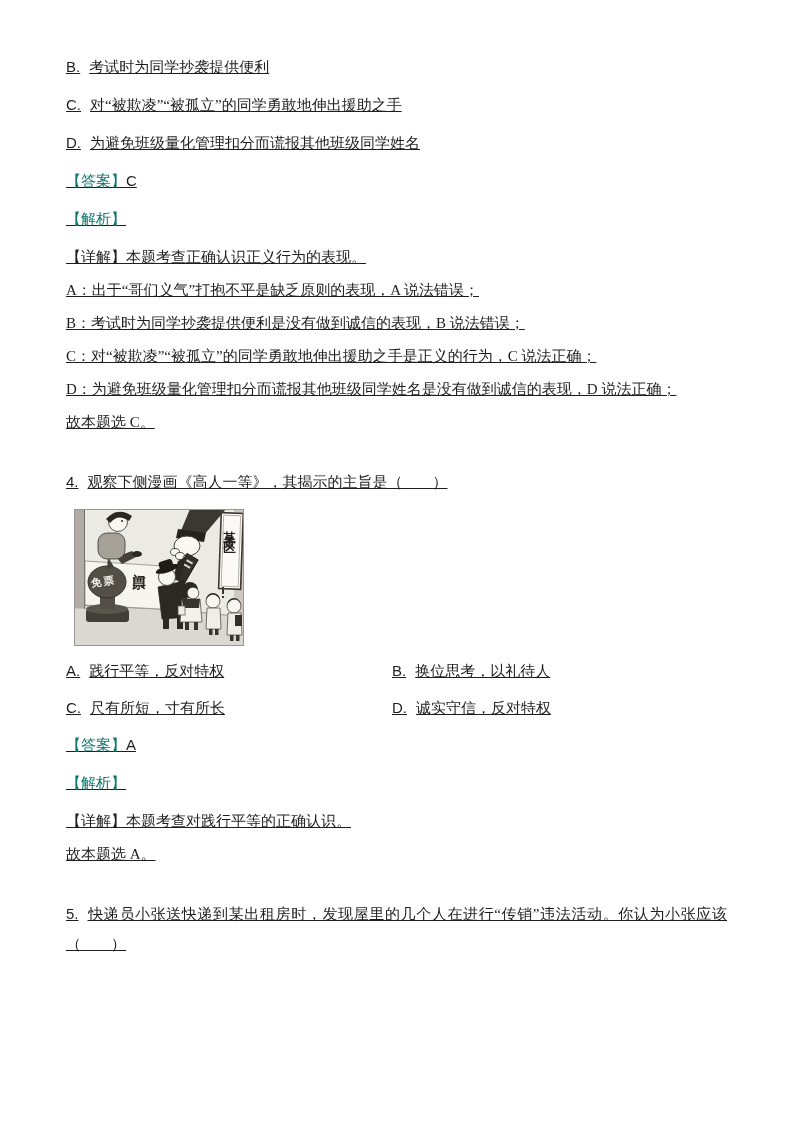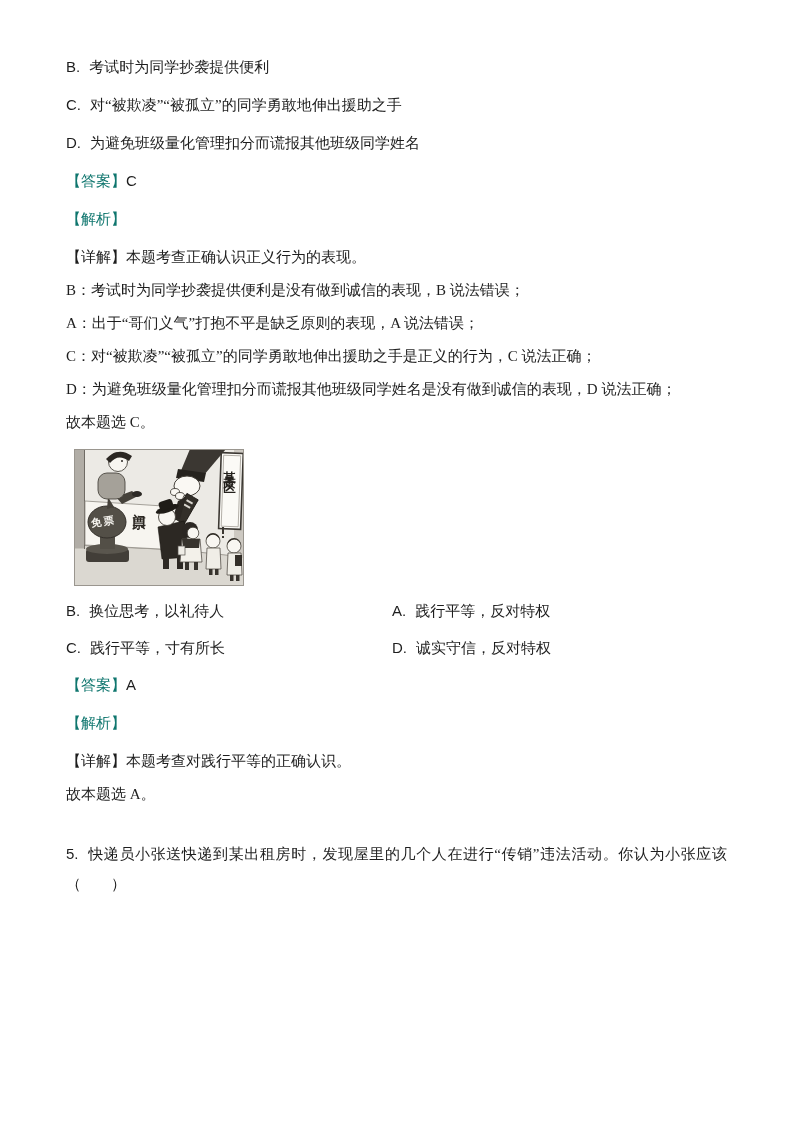--- a/index.html
+++ b/index.html
@@ -9,20 +9,21 @@
     font-family: "Liberation Serif", "DejaVu Serif", serif;
     color: #1e1e1e;
     overflow: hidden;
     position: relative;
   }
   .content {
     position: absolute;
     left: 66px; top: 52px;
     width: 661px;
     font-size: 15px;
+    text-decoration: underline;
   }
   .para { line-height: 30px; margin-bottom: 8px; white-space: nowrap; }
   .exp  { line-height: 30px; margin-bottom: 3px; text-align: justify; }
   .olab { margin-right: 9px; font-family: "Liberation Sans", "DejaVu Sans", sans-serif; }
   .blue { color: #0f766e; }
   .ansv { font-family: "Liberation Sans", "DejaVu Sans", sans-serif; }
   .sect-gap { margin-top: 30px; }
   .optrow { display: flex; line-height: 30px; margin-bottom: 7px; }
   .optrow .cell { width: 326px; white-space: nowrap; }
   .optrow .cell:last-child { width: auto; }
@@ -54,26 +55,27 @@
 
 <div class="content">
 
   <p class="para"><span class="olab">B.</span><span>考试时为同学抄袭提供便利</span></p>
   <p class="para"><span class="olab">C.</span><span>对“被欺凌”“被孤立”的同学勇敢地伸出援助之手</span></p>
   <p class="para"><span class="olab">D.</span><span>为避免班级量化管理扣分而谎报其他班级同学姓名</span></p>
 
   <p class="para"><span class="blue">【答案】</span><span class="ansv">C</span></p>
   <p class="para"><span class="blue">【解析】</span></p>
   <p class="exp"><span>【详解】</span><span>本题考查正确认识正义行为的表现。</span></p>
+  <p class="exp">A：出于“哥们义气”打抱不平是缺乏原则的表现，A 说法错误；</p>
   <p class="exp">B：考试时为同学抄袭提供便利是没有做到诚信的表现，B 说法错误；</p>
-  <p class="exp">A：出于“哥们义气”打抱不平是缺乏原则的表现，A 说法错误；</p>
   <p class="exp">C：对“被欺凌”“被孤立”的同学勇敢地伸出援助之手是正义的行为，C 说法正确；</p>
   <p class="exp">D：为避免班级量化管理扣分而谎报其他班级同学姓名是没有做到诚信的表现，D 说法正确；</p>
   <p class="exp">故本题选 C。</p>
 
+  <p class="para sect-gap"><span class="olab">4.</span><span>观察下侧漫画《高人一等》，其揭示的主旨是（　　）</span></p>
 
   <div class="comic">
     <svg width="170" height="137" viewBox="0 0 170 137">
 
       <rect x="0.5" y="0.5" width="169" height="136" fill="#eceae5" stroke="#a5a19a"></rect>
 
       <polygon points="0,96 105,101 170,108 170,137 0,137" fill="#dbd8d1"></polygon>
       <line x1="0" y1="96" x2="105" y2="101" stroke="#8f8b84" stroke-width="0.8"></line>
       <line x1="105" y1="101" x2="170" y2="108" stroke="#8f8b84" stroke-width="0.8"></line>
 
@@ -150,25 +152,25 @@
       <rect x="162" y="126" width="3.5" height="6" fill="#37332d"></rect>
 
       <rect x="0.5" y="0.5" width="169" height="136" fill="none" stroke="#9a968f"></rect>
     </svg>
     <div class="vtext sign-text">某景区</div>
     <div class="vtext wall-text">门票</div>
     <div class="stamp-text">免票</div>
   </div>
 
   <div class="optrow">
+    <div class="cell"><span class="olab">A.</span><span>践行平等，反对特权</span></div>
     <div class="cell"><span class="olab">B.</span><span>换位思考，以礼待人</span></div>
-    <div class="cell"><span class="olab">A.</span><span>践行平等，反对特权</span></div>
   </div>
   <div class="optrow">
-    <div class="cell"><span class="olab">C.</span><span>践行平等，寸有所长</span></div>
+    <div class="cell"><span class="olab">C.</span><span>尺有所短，寸有所长</span></div>
     <div class="cell"><span class="olab">D.</span><span>诚实守信，反对特权</span></div>
   </div>
 
   <p class="para"><span class="blue">【答案】</span><span class="ansv">A</span></p>
   <p class="para"><span class="blue">【解析】</span></p>
   <p class="exp"><span>【详解】</span><span>本题考查对践行平等的正确认识。</span></p>
   <p class="exp">故本题选 A。</p>
 
   <p class="exp sect-gap"><span class="olab">5.</span><span>快递员小张送快递到某出租房时，发现屋里的几个人在进行“传销”违法活动。你认为小张应该（　　）</span></p>
 

